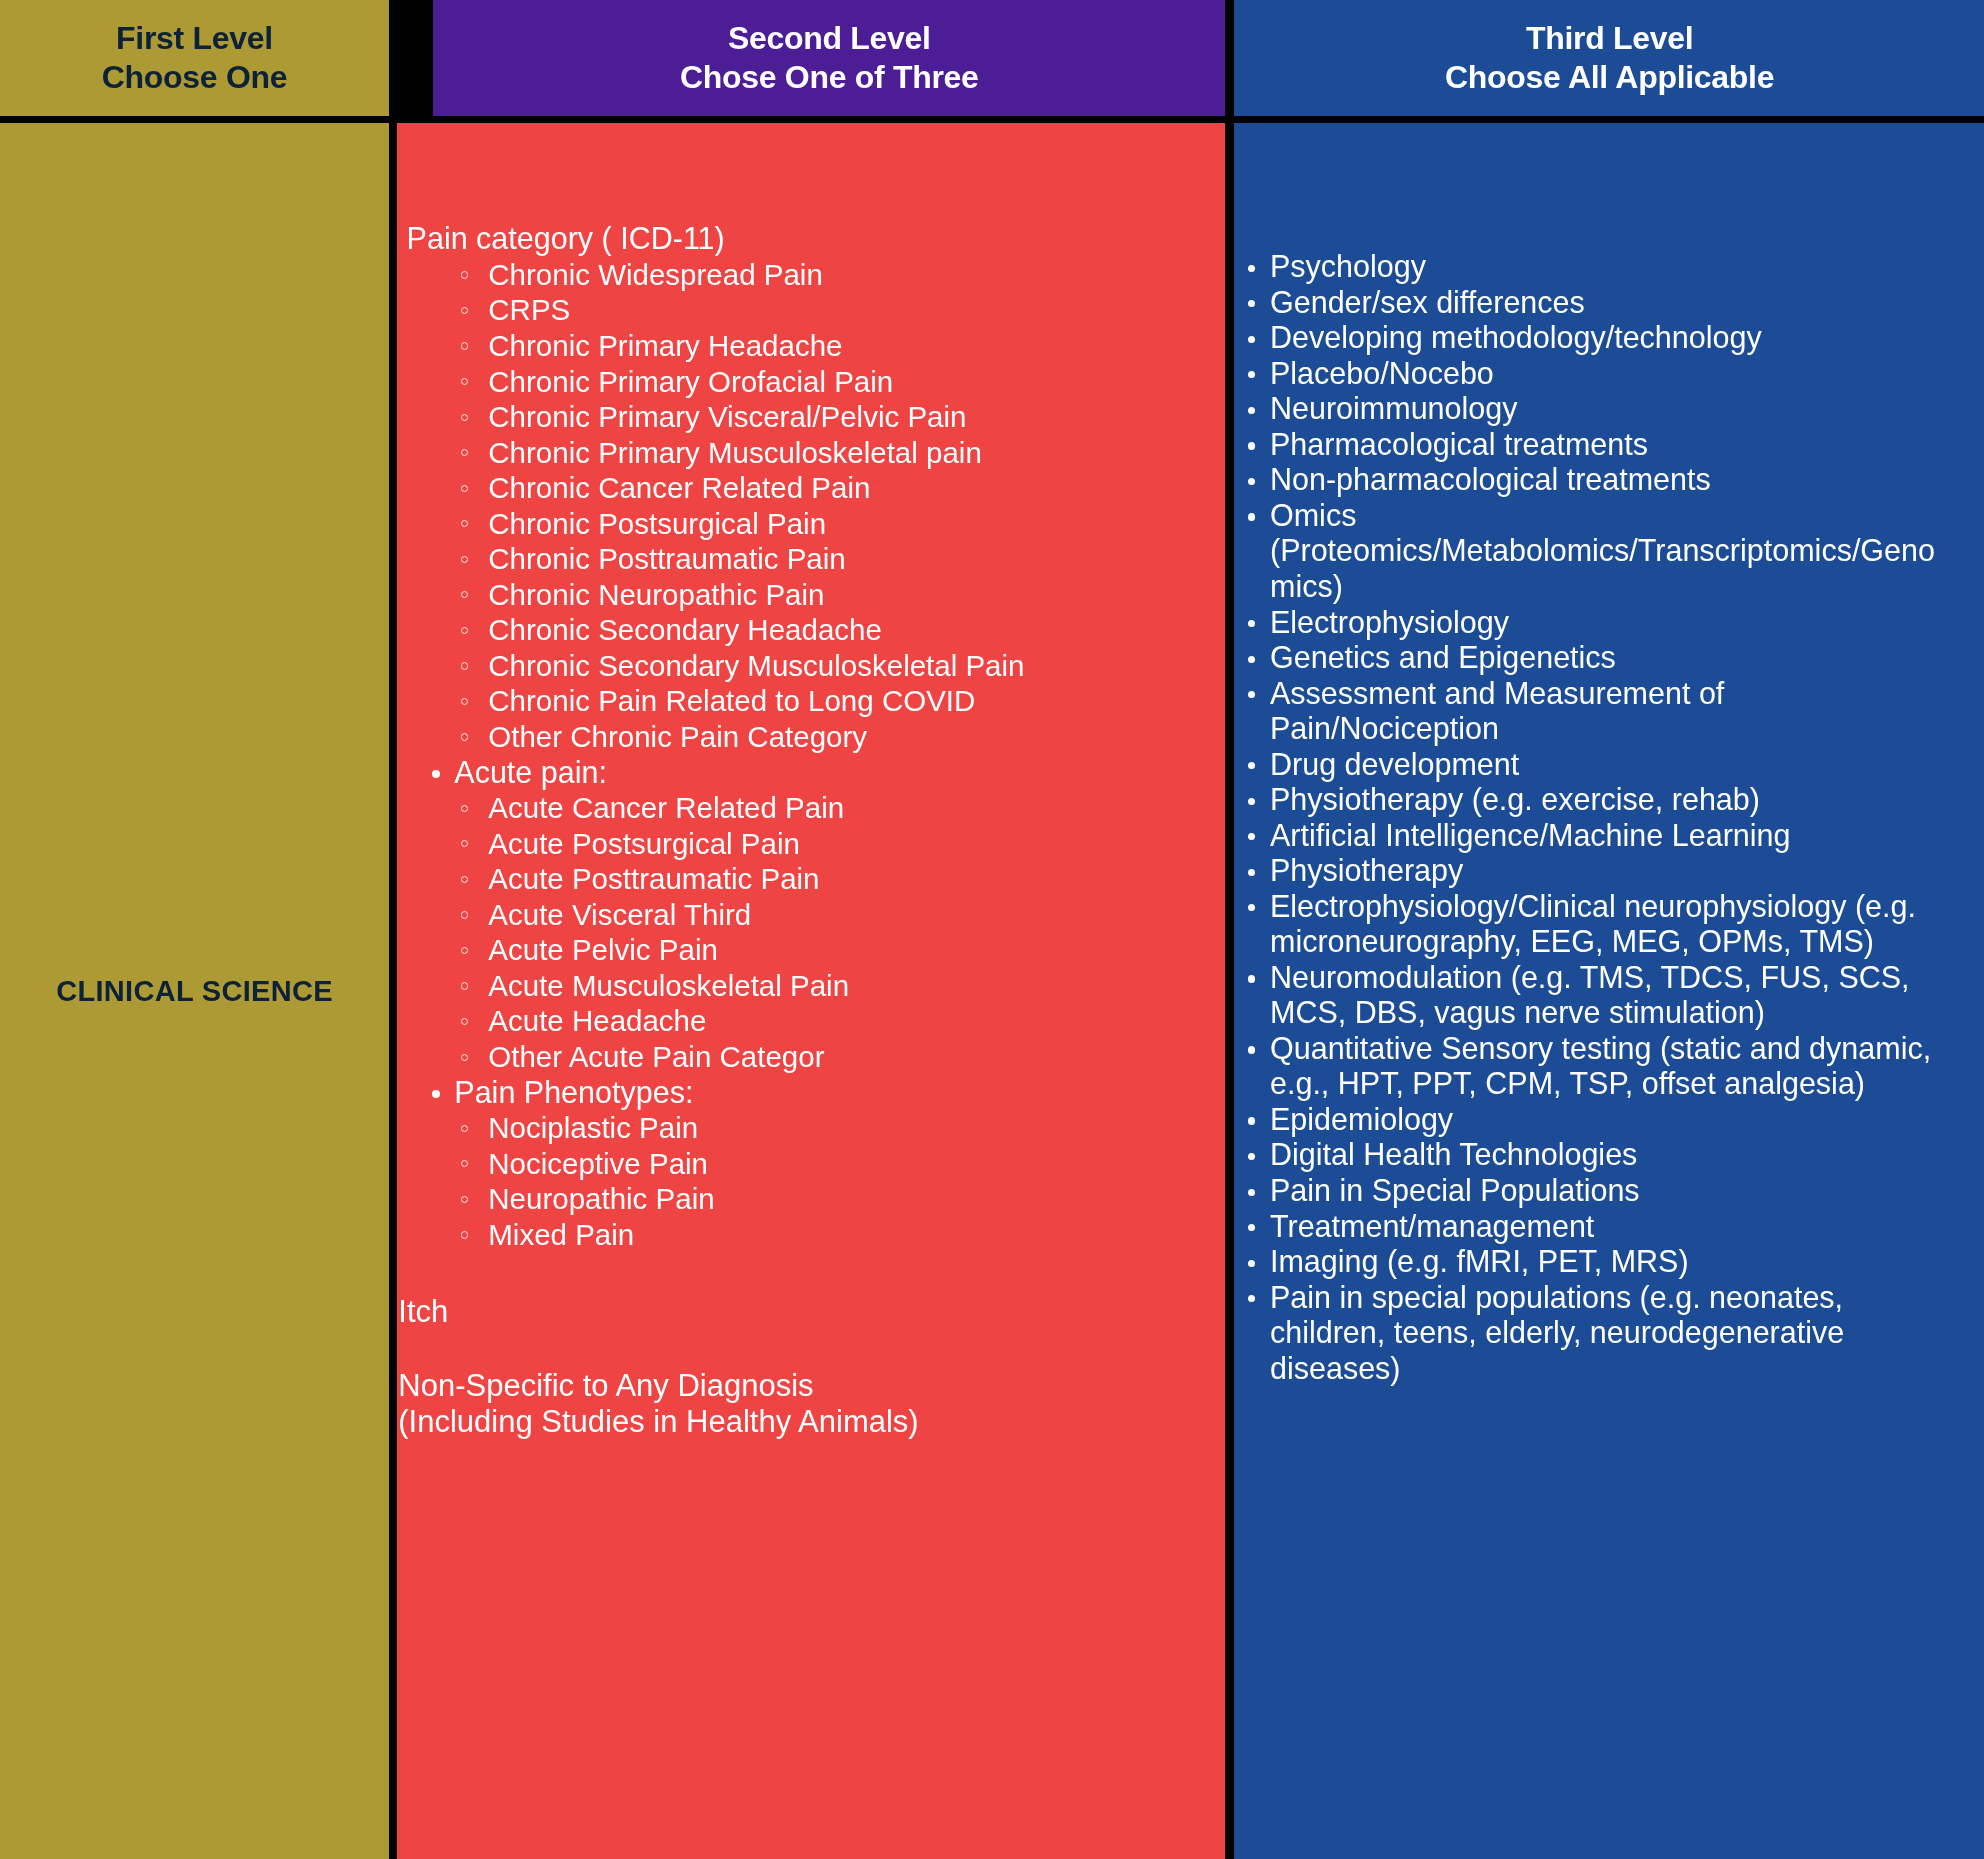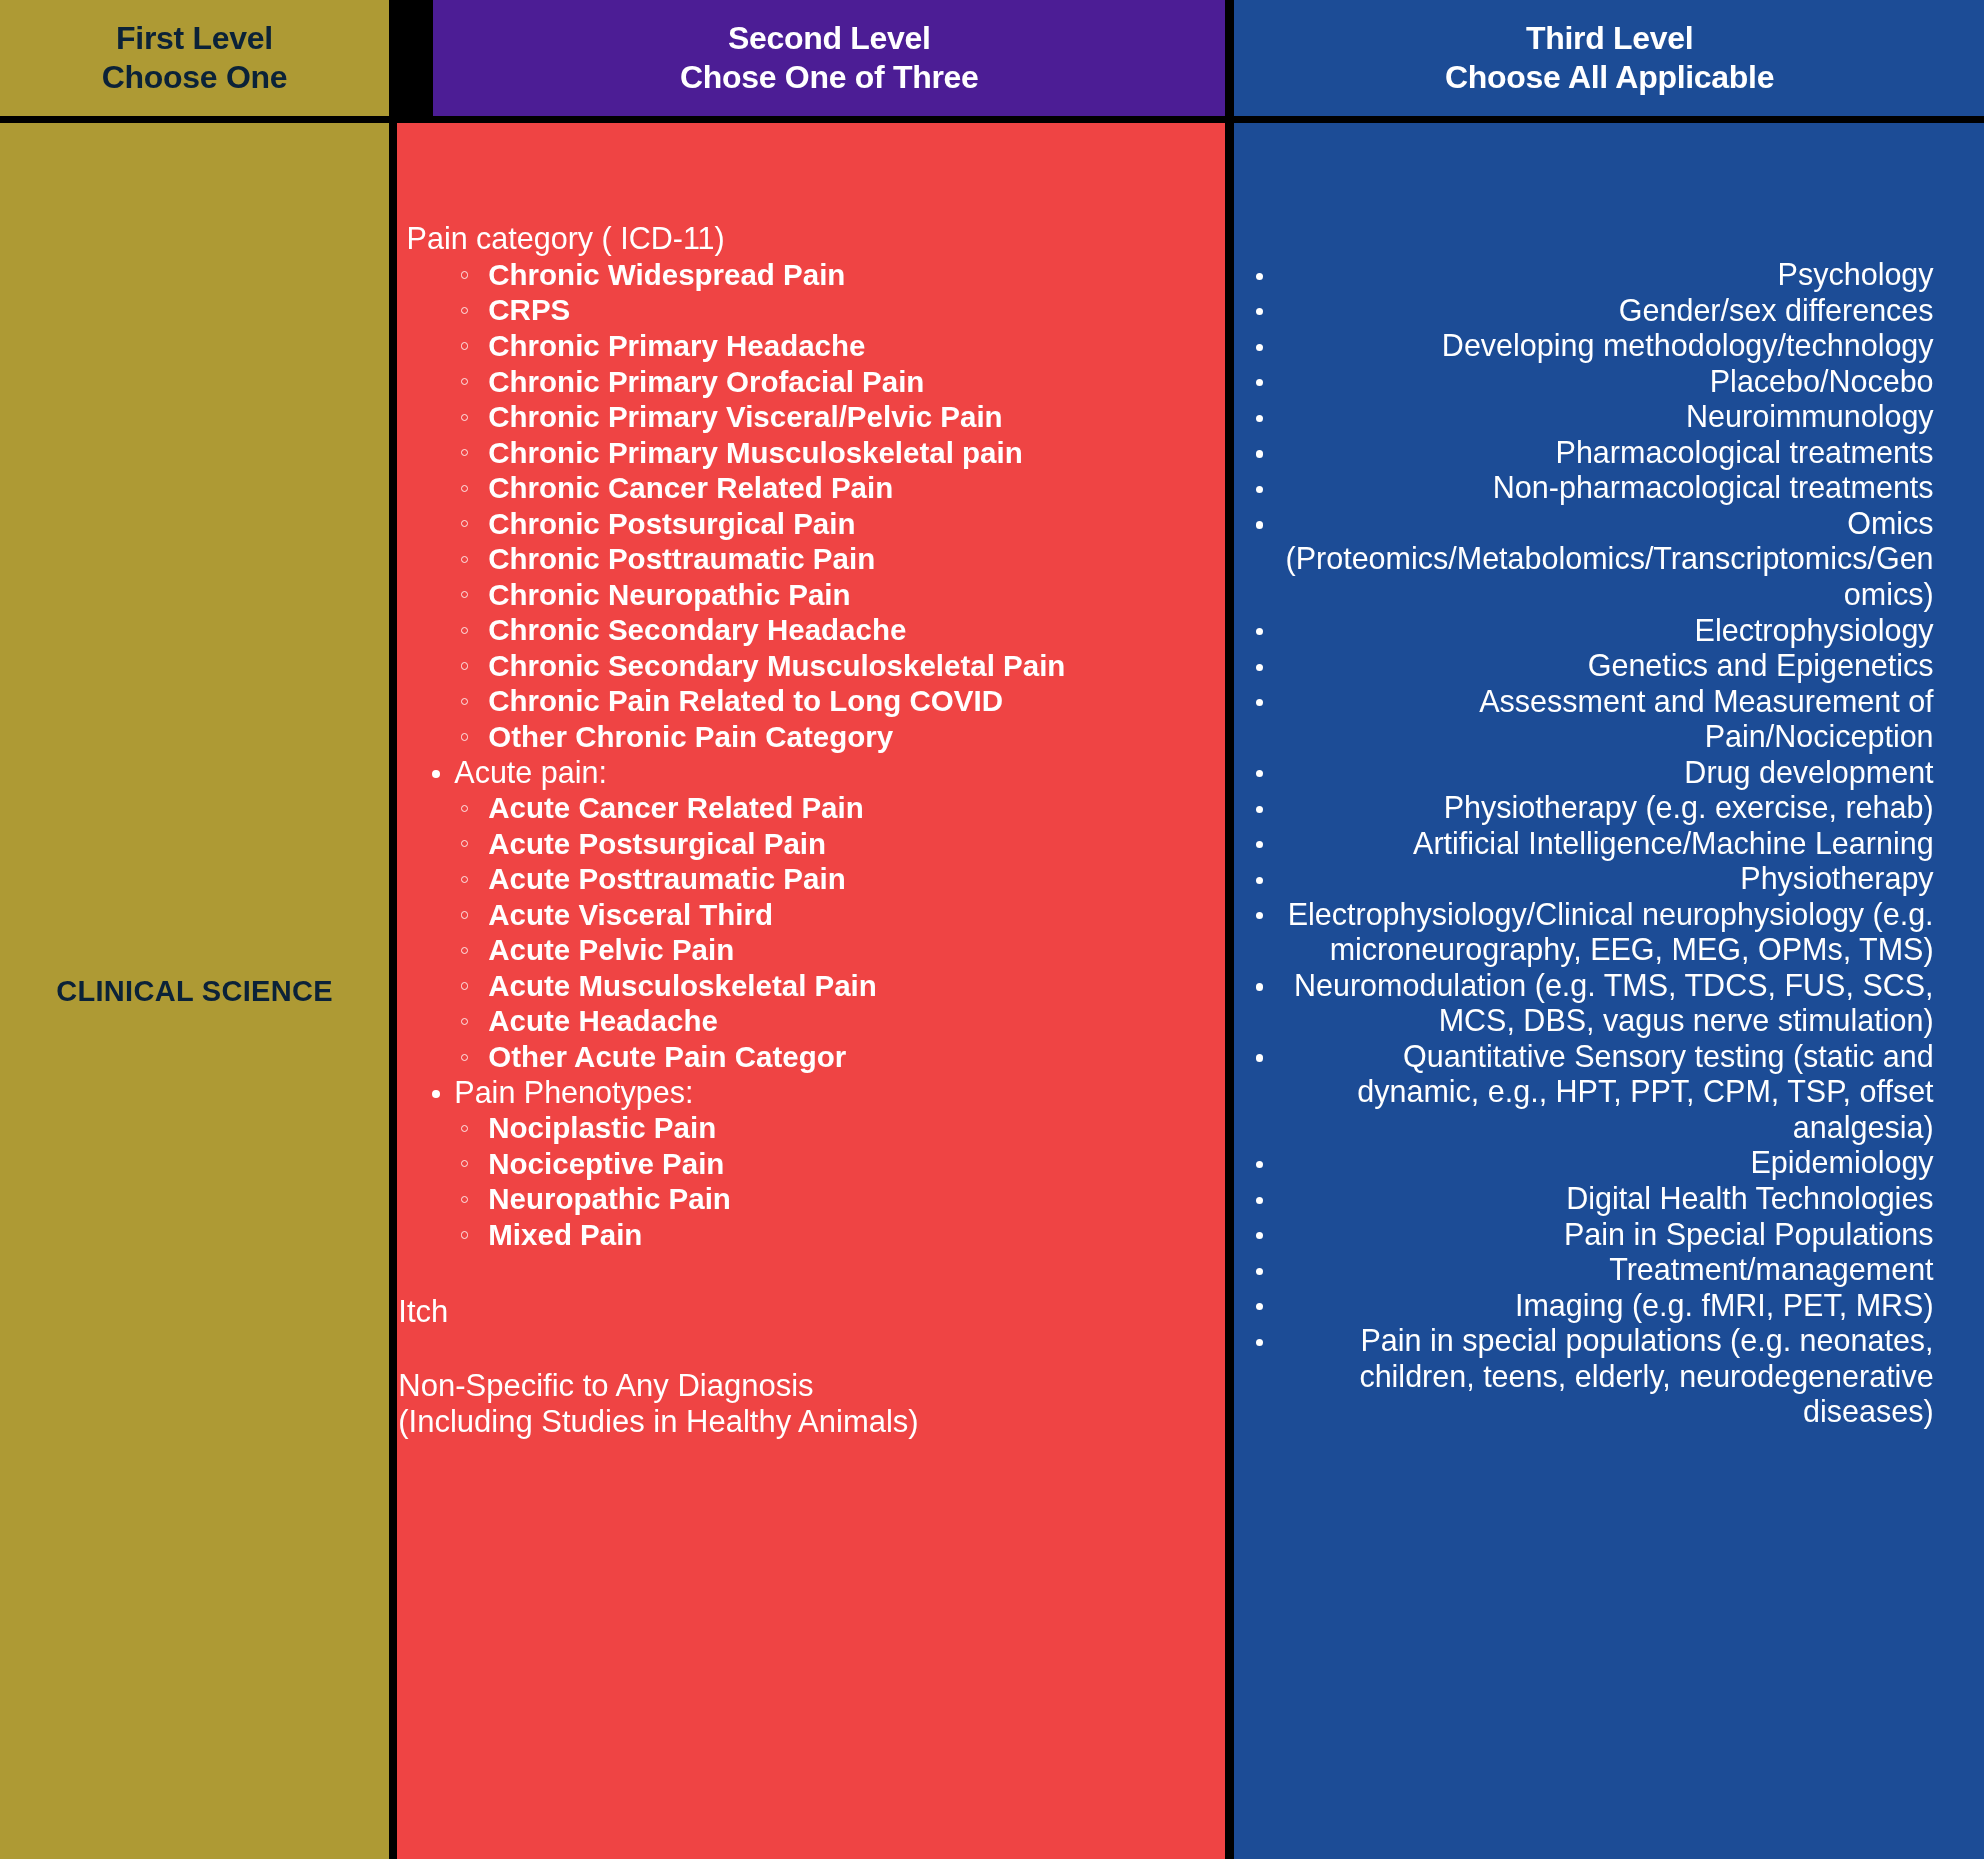--- a/index.html
+++ b/index.html
@@ -105,21 +105,20 @@
     top: 15.5px;
     width: 7.8px;
     height: 7.8px;
     border-radius: 50%;
     background: #FFFFFF;
   }
   ul.l2 {
     list-style: none;
     margin: 0;
     padding: 0;
-    font-weight: bold;
   }
   ul.l2 > li {
     position: relative;
     font-size: 29.5px;
     line-height: 1.205;
     padding-left: 34px;
     margin: 0;
   }
   ul.l2 > li::before {
     content: "";
@@ -129,23 +128,22 @@
     width: 7.2px;
     height: 7.2px;
     border-radius: 50%;
     border: 1px solid rgba(255,255,255,0.85);
     box-sizing: border-box;
   }
 
   
   ul.bl {
     list-style: none;
-    margin: 16px;
-    padding: 0;
-    text-align: right;
+    margin: 8px;
+    padding: 0;
   }
   ul.bl > li {
     position: relative;
     font-size: 30.5px;
     line-height: 1.165;
     padding-left: 28.4px;
     margin: 0;
     word-break: break-word;
     overflow-wrap: anywhere;
   }

